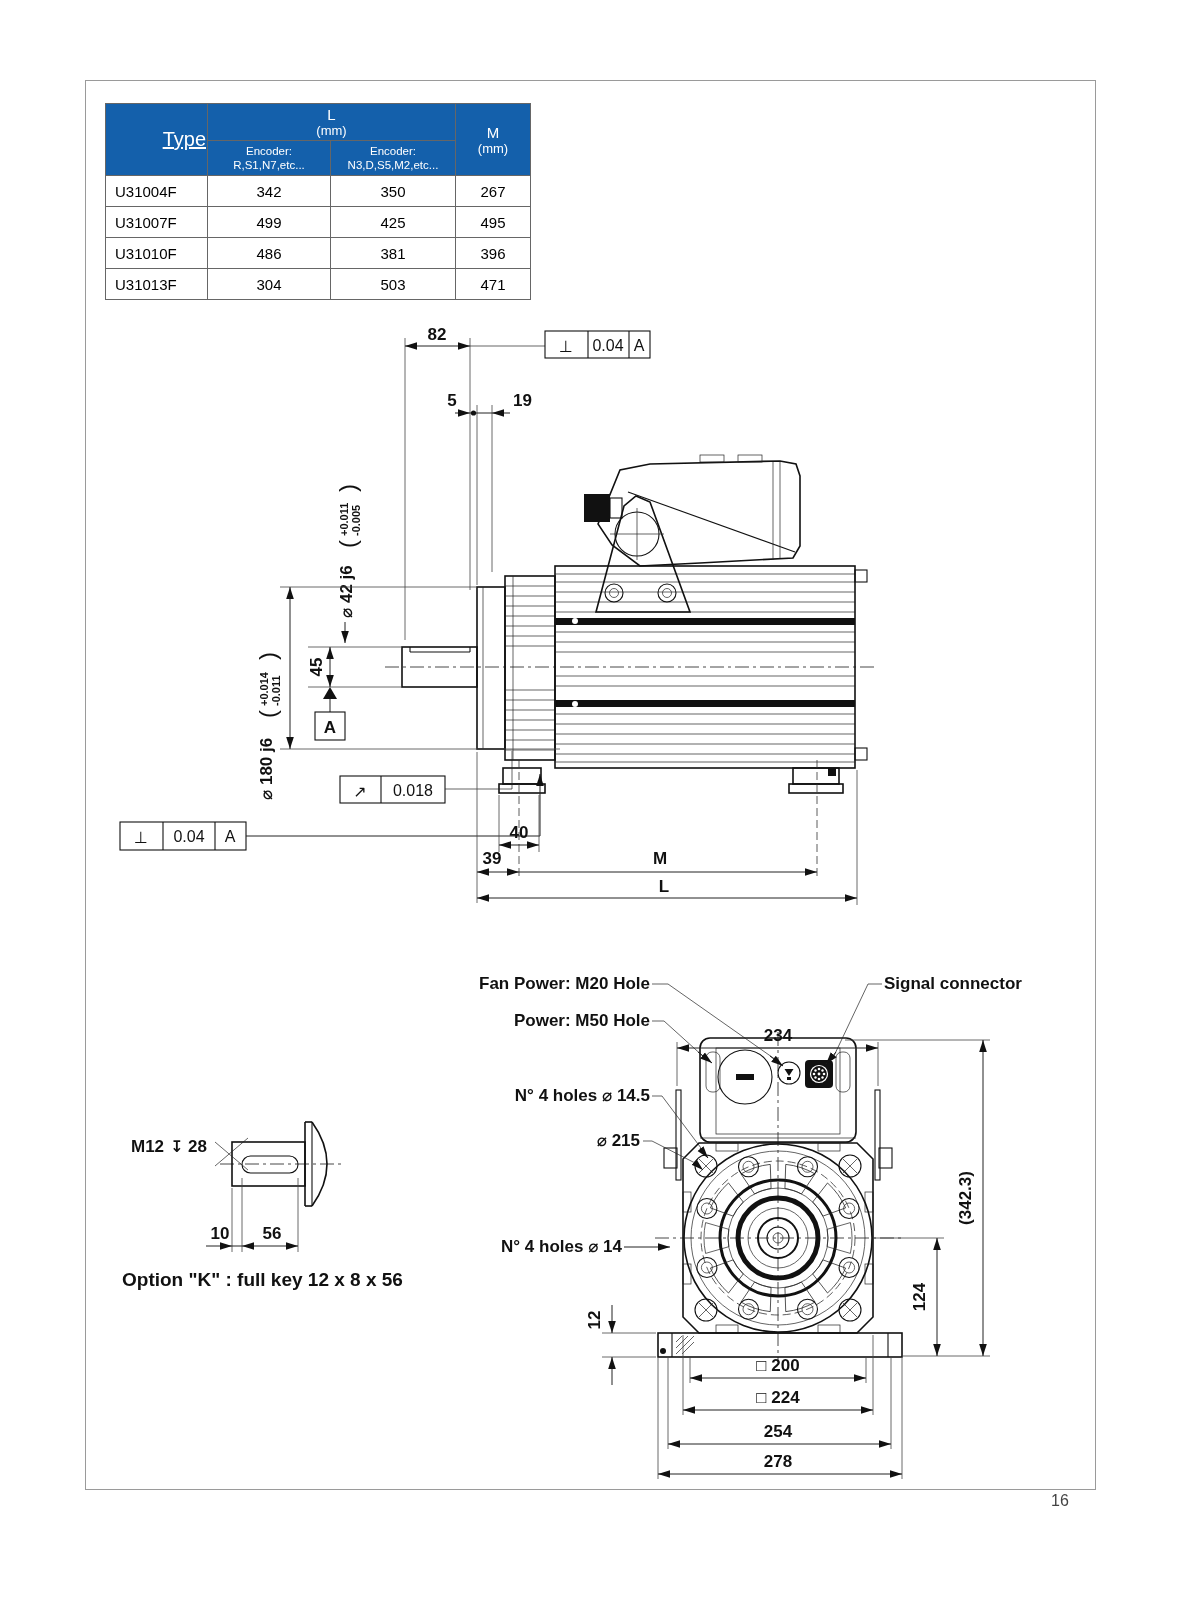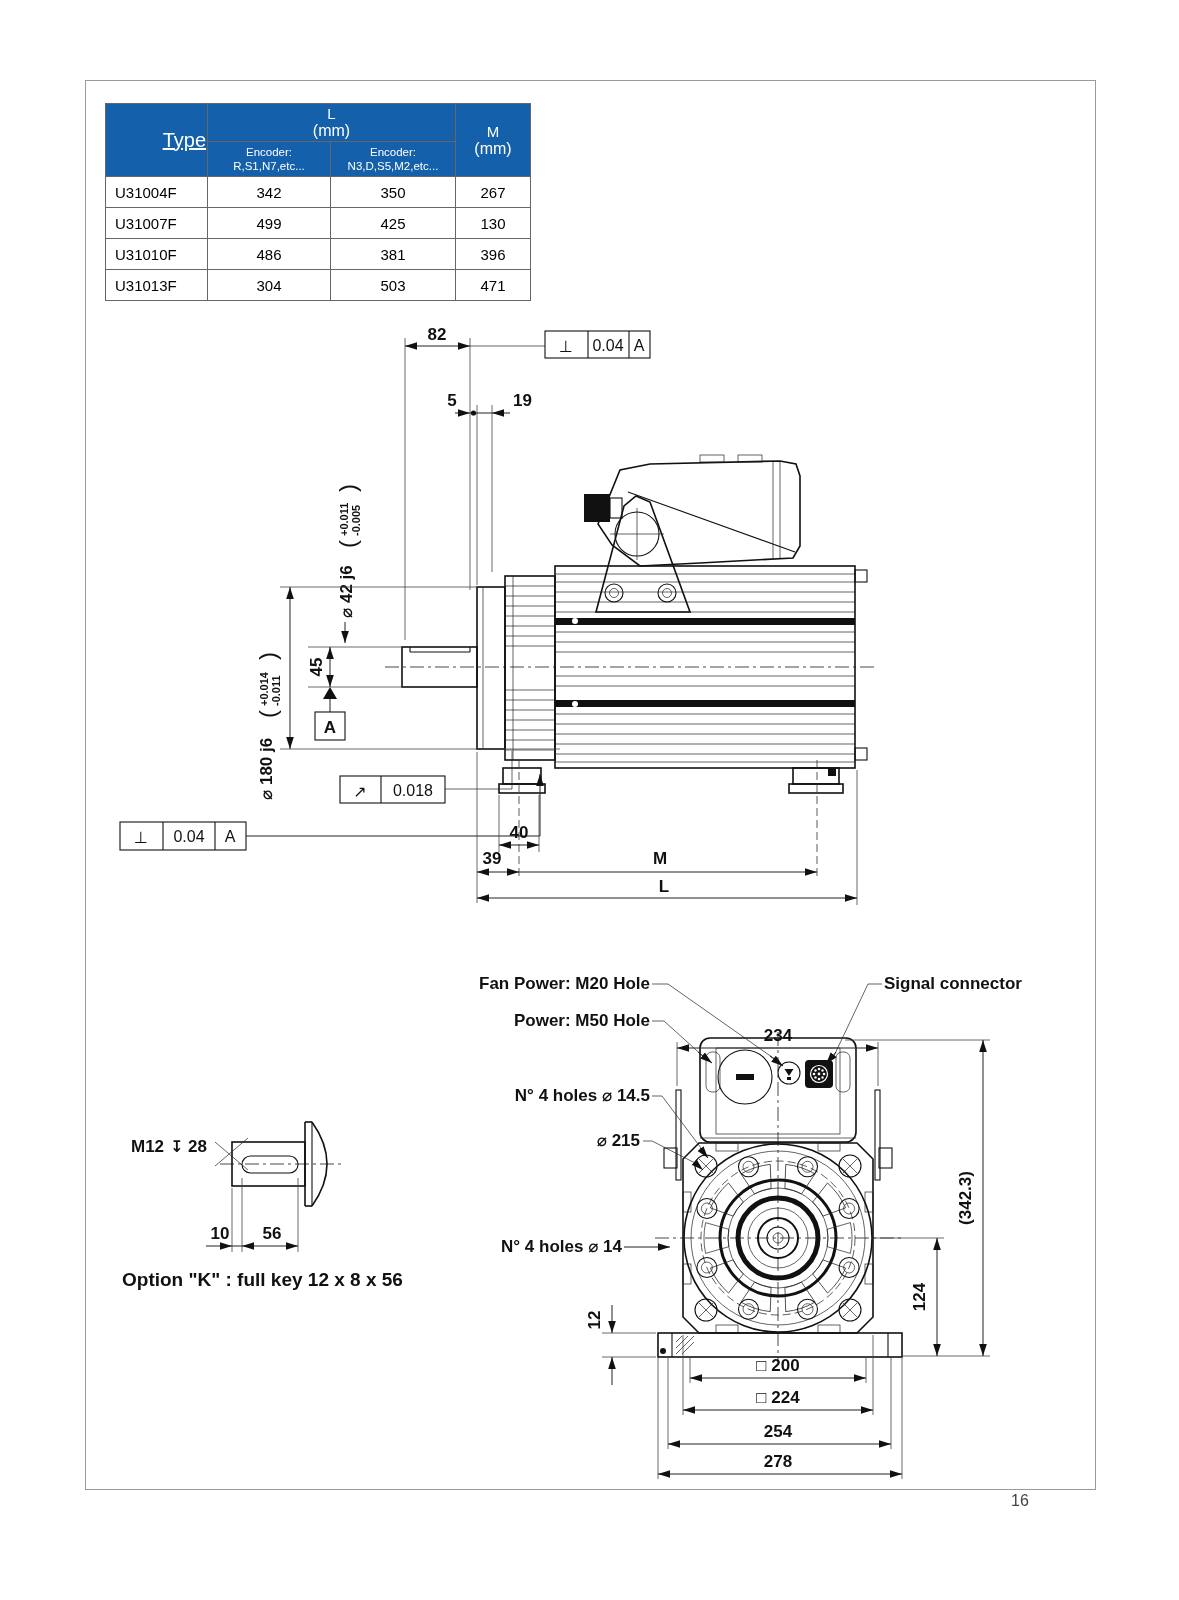--- a/index.html
+++ b/index.html
@@ -1,32 +1,32 @@
 <!DOCTYPE html>
 <html><head>
 <meta charset="utf-8">
 <style>
   html,body{margin:0;padding:0;background:#ffffff;}
   #page{position:relative;width:1179px;height:1600px;background:#ffffff;overflow:hidden;
         font-family:"Liberation Sans","DejaVu Sans",sans-serif;color:#222;}
   #border{position:absolute;left:85px;top:80px;width:1009px;height:1408px;border:1px solid #9a9a9a;}
-  #pagenum{position:absolute;left:990px;top:1492px;width:60px;text-align:center;font-size:16px;color:#444;}
+  #pagenum{position:absolute;left:1030px;top:1492px;width:60px;text-align:center;font-size:16px;color:#444;}
 
   
   #dimtable{position:absolute;left:105px;top:103px;border-collapse:collapse;table-layout:fixed;}
   #dimtable td,#dimtable th{border:1px solid #666;box-sizing:border-box;}
   #dimtable .hdr{background:#1460ab;color:#fff;font-weight:400;}
   #dimtable .c-type{width:102px;}
   #dimtable .c-l1{width:123px;}
   #dimtable .c-l2{width:125px;}
   #dimtable .c-m{width:75px;}
   #dimtable .h-top{height:37px;font-size:15px;text-align:center;vertical-align:middle;}
   #dimtable .h-sub{height:35px;font-size:11.5px;text-align:center;vertical-align:middle;line-height:1.25;}
   #dimtable .type-hdr{text-align:right;padding-left:9px;font-size:20px;text-decoration:underline;}
-  #dimtable .unit{font-size:16px;display:block;}
+  #dimtable .unit{font-size:13px;display:block;}
   #dimtable .body-row td{height:31px;font-size:15px;color:#000000;text-align:center;vertical-align:middle;background:#fff;}
   #dimtable .body-row td.tcell{text-align:left;padding-left:9px;}
 
   
   svg text{fill:#111;}
   .dim{font-size:17px;font-weight:bold;}
   .dimsm{font-size:16px;font-weight:bold;}
   .lbl{font-size:17px;font-weight:bold;}
   .opt{font-size:19px;font-weight:bold;}
   .tol{font-size:11px;font-weight:bold;}
@@ -75,21 +75,21 @@
     <tr class="body-row">
       <td class="tcell">U31004F</td>
       <td>342</td>
       <td>350</td>
       <td>267</td>
     </tr>
     <tr class="body-row">
       <td class="tcell">U31007F</td>
       <td>499</td>
       <td>425</td>
-      <td>130</td>
+      <td>495</td>
     </tr>
     <tr class="body-row">
       <td class="tcell">U31010F</td>
       <td>486</td>
       <td>381</td>
       <td>396</td>
     </tr>
     <tr class="body-row">
       <td class="tcell">U31013F</td>
       <td>304</td>

